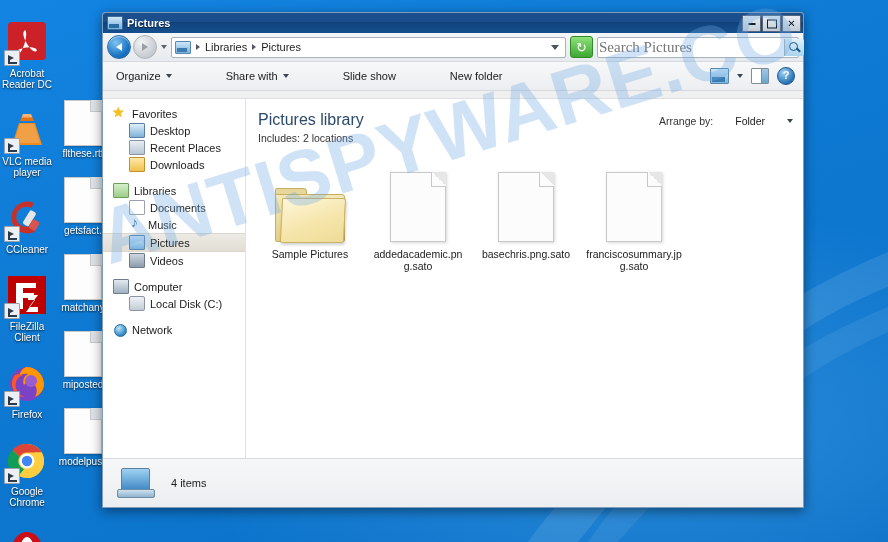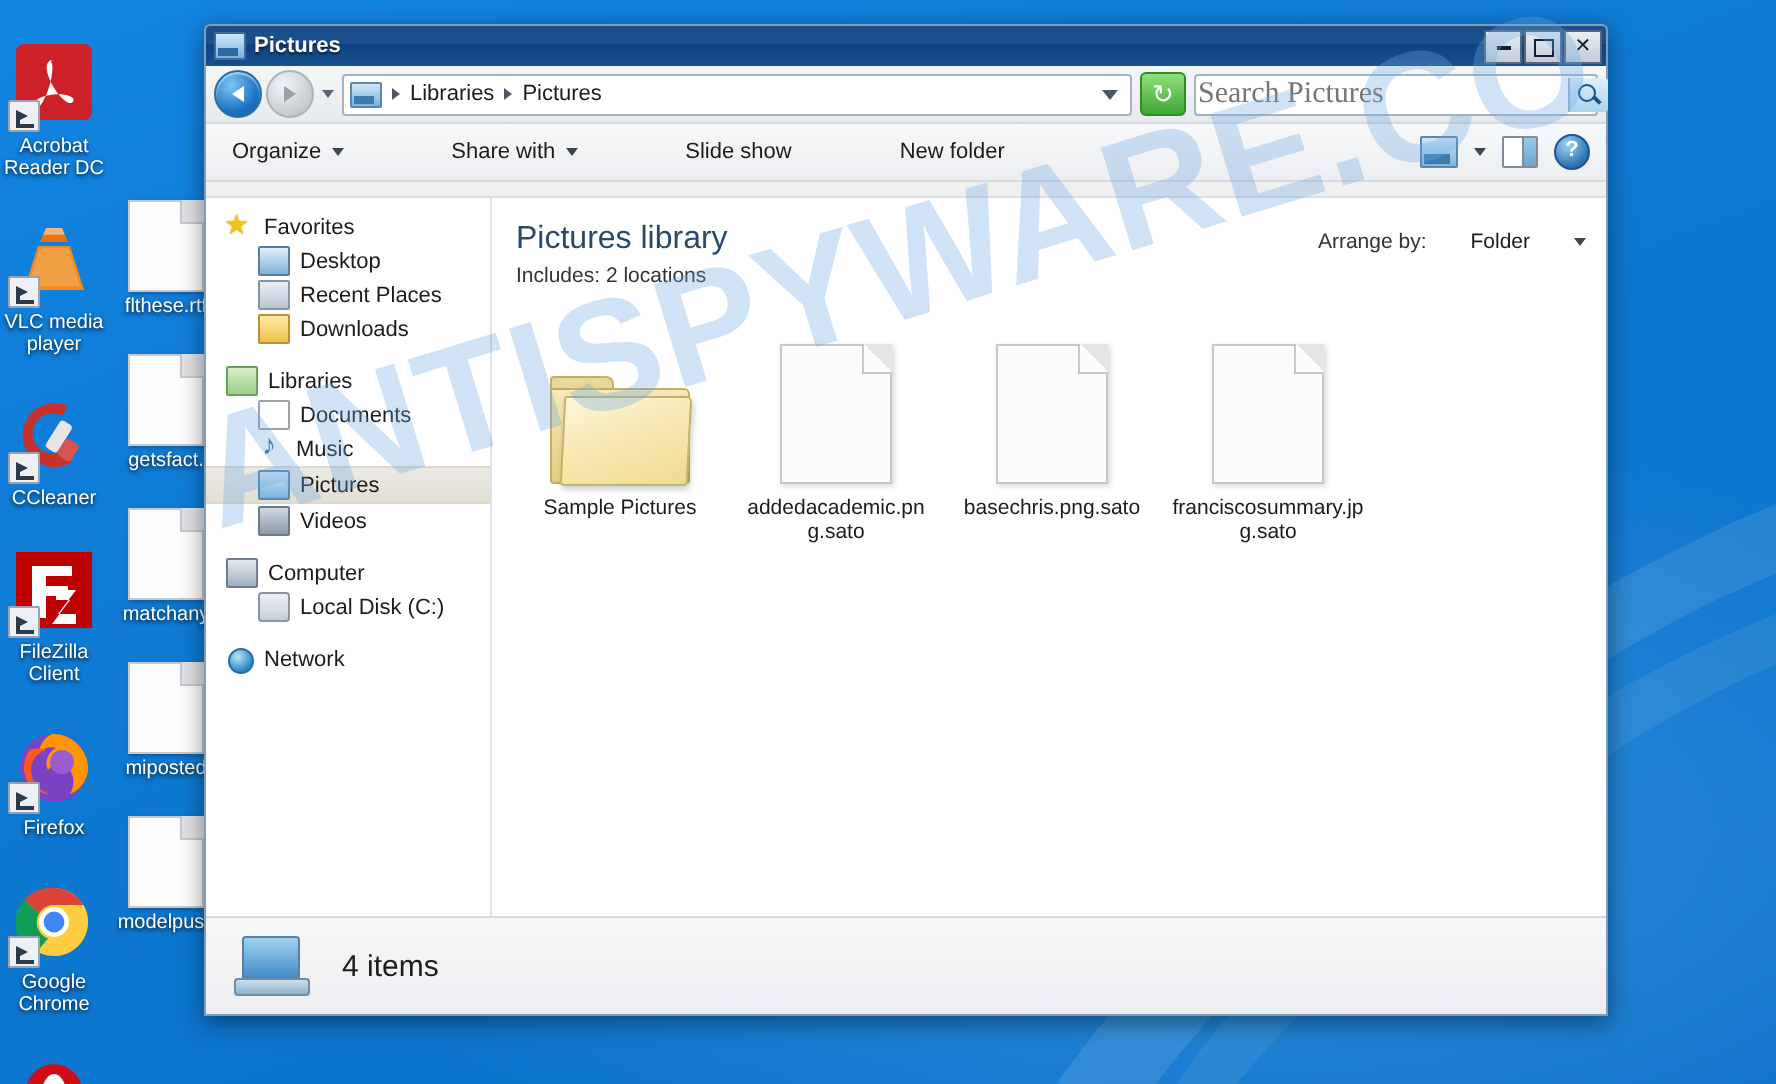--- a/index.html
+++ b/index.html
@@ -165,21 +165,21 @@
   .item .nm{font-size:10.5px;color:#1b1b1b;line-height:12px;margin-top:6px;padding:0 6px;word-break:break-all;}
   
   #status{position:absolute;left:0;right:0;bottom:0;height:48px;
     background:linear-gradient(#f6f7f8,#eceef1);border-top:1px solid #d6d9dd;display:flex;align-items:center;
     padding-left:14px;gap:18px;}
   .compicon{width:36px;height:30px;position:relative;flex:none;}
   .compicon .scr{position:absolute;left:4px;top:0;width:27px;height:21px;
     background:linear-gradient(#9fd2f2,#3f87c4);border:1.5px solid #5b7f9c;border-radius:2px;}
   .compicon .base{position:absolute;left:0;bottom:0;width:36px;height:7px;
     background:linear-gradient(#cfe0ee,#8fb3cf);border:1px solid #6d8ca6;border-radius:2px;}
-  #statustxt{font-size:15px;color:#1b1b1b;}
+  #statustxt{font-size:11px;color:#1b1b1b;}
   
   #wm{position:absolute;left:88px;top:196px;font-size:78px;font-weight:bold;color:rgba(110,168,226,.32);
     letter-spacing:1px;transform:rotate(-17deg);transform-origin:left top;white-space:nowrap;
     pointer-events:none;}
 </style>
 </head>
 <body>
 
 <div id="desktop">
   <div id="swoosh">

